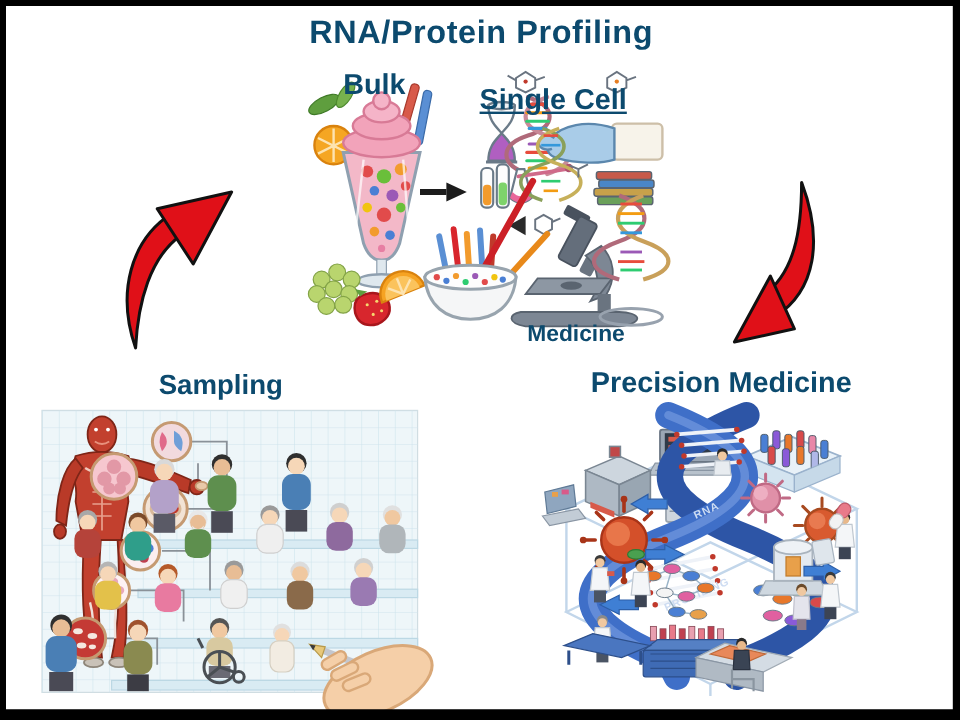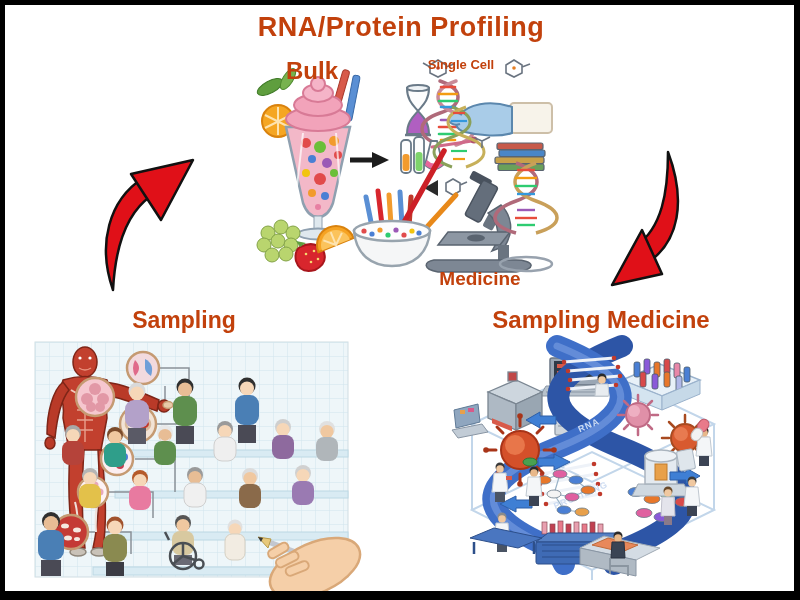--- a/index.html
+++ b/index.html
@@ -7,25 +7,25 @@
   body {
     position:relative; background:#fff; overflow:hidden;
     font-family:"Liberation Sans", sans-serif; color:#111;
   }
   .frame {
     position:absolute; inset:0; border:solid #000;
     border-width:5px 6px 9px 5px; pointer-events:none; z-index:50;
   }
   .label {
     position:absolute; font-weight:bold; white-space:nowrap;
-    transform:translateX(-50%); color:#c2410c; z-index:10;
+    transform:translateX(-50%); color:#0c4a6e; z-index:10;
   }
   #title        { top:12px;  left:401px; font-size:27px; letter-spacing:.5px; }
   #bulk-label   { top:57px;  left:312px; font-size:24px; }
-  #single-label { top:57px;  left:461px; font-size:13px; }
+  #single-label { top:70px;  left:461px; font-size:24px;text-decoration:underline; }
   #spatial-label{ top:268px; left:480px; font-size:19px; }
   #sampling-label { top:307px; left:184px; font-size:23px;text-align:right; }
   #precision-label{ top:306px; left:601px; font-size:24px; }
   svg.panel { position:absolute; overflow:visible; }
   #top-illo   { left:248px; top:55px; }
   #arrow-left { left:103px; top:152px; }
   #arrow-right{ left:606px; top:150px; }
   #bl-illo    { left:35px;  top:342px; }
   #br-illo    { left:442px; top:352px; }
   .helix-word { font-family:"Liberation Sans",sans-serif; font-weight:bold; fill:#cddcf2; letter-spacing:1px; }
@@ -33,21 +33,21 @@
 </head>
 <body>
 
 <div class="frame"></div>
 
 <div class="label" id="title">RNA/Protein Profiling</div>
 <div class="label" id="bulk-label">Bulk</div>
 <div class="label" id="single-label">Single Cell</div>
 <div class="label" id="spatial-label">Medicine</div>
 <div class="label" id="sampling-label">Sampling</div>
-<div class="label" id="precision-label">Sampling Medicine</div>
+<div class="label" id="precision-label">Precision Medicine</div>
 
 <svg id="top-illo" class="panel" width="322" height="245" viewBox="0 0 322 245">
 
   <g>
     <ellipse cx="22" cy="32" rx="14" ry="6" transform="rotate(-28 22 32)" fill="#5f9e3e" stroke="#3f7a27"></ellipse>
     <ellipse cx="40" cy="24" rx="12" ry="5" transform="rotate(-58 40 24)" fill="#77b24e" stroke="#4e8a2e"></ellipse>
     <circle cx="30" cy="66" r="16" fill="#f5a623" stroke="#d9820e" stroke-width="2"></circle>
     <path d="M30 52 V80 M17 60 L43 73 M17 73 L43 60" stroke="#fde3b0" stroke-width="2" fill="none"></path>
     <rect x="88" y="14" width="7" height="52" rx="3" transform="rotate(16 91 40)" fill="#d85a4a" stroke="#a83a2c"></rect>
     <rect x="101" y="20" width="7" height="46" rx="3" transform="rotate(11 104 43)" fill="#5a8fd4" stroke="#3a6aa8"></rect>

